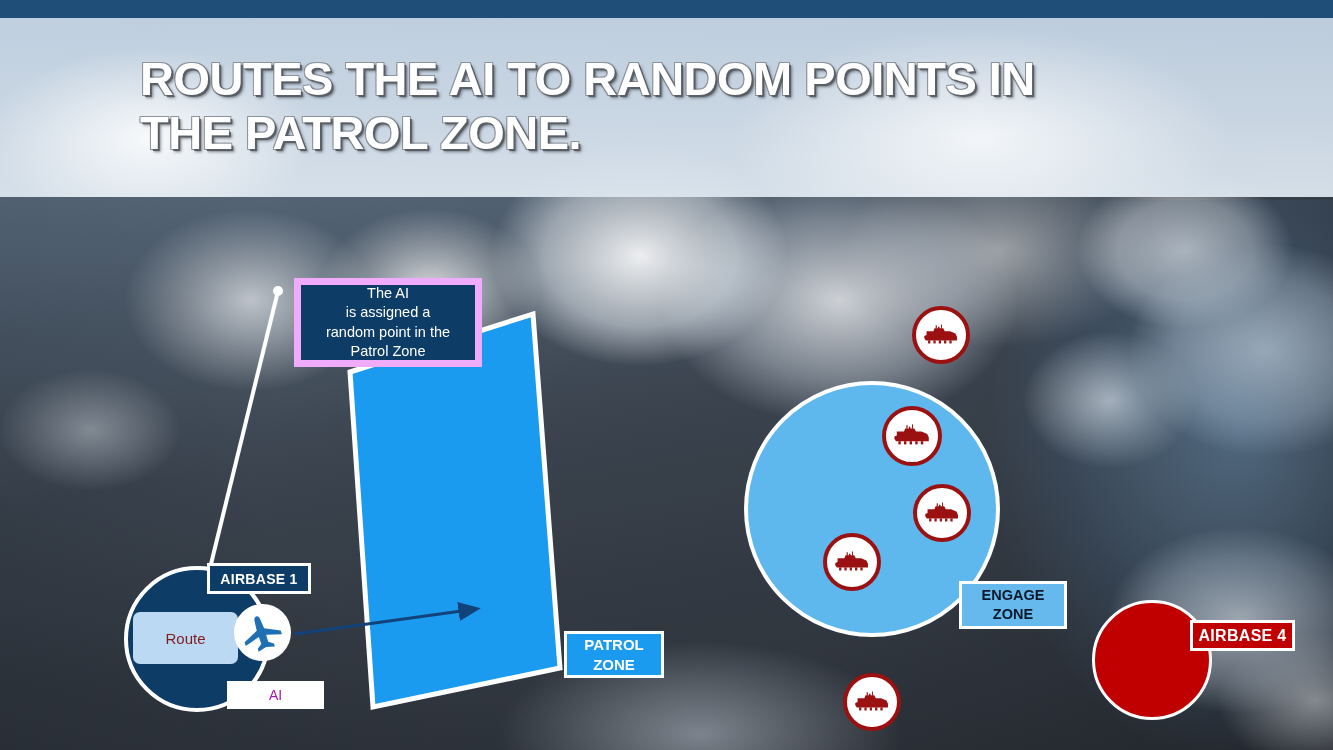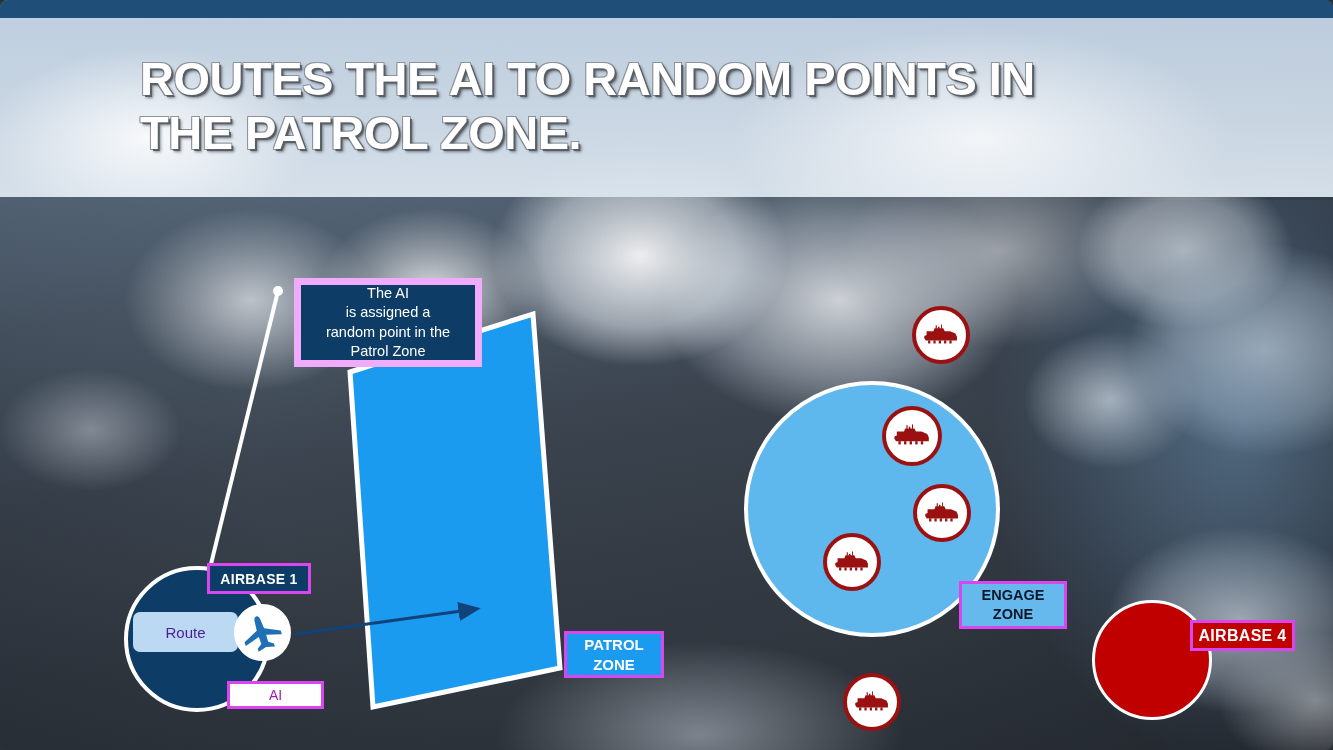--- a/index.html
+++ b/index.html
@@ -6,21 +6,20 @@
   html, body {
     width: 1333px; height: 750px;
     overflow: hidden;
     font-family: "Liberation Sans", sans-serif;
     background: #2b3036;
   }
   #slide {
     position: relative;
     width: 1333px; height: 750px;
     overflow: hidden;
-    border-radius: 8px;
   }
 
   
   #sky {
     position: absolute; inset: 0;
     background:
       radial-gradient(ellipse 150px 110px at 1185px 250px, rgba(255,255,255,.92) 0%, rgba(255,255,255,.55) 45%, rgba(255,255,255,0) 72%),
       radial-gradient(ellipse 180px 140px at 1265px 350px, rgba(250,252,255,.88) 0%, rgba(235,242,250,.45) 50%, rgba(255,255,255,0) 76%),
       radial-gradient(ellipse 120px 95px at 1110px 400px, rgba(255,255,255,.75) 0%, rgba(255,255,255,0) 72%),
       radial-gradient(ellipse 170px 120px at 1240px 620px, rgba(255,255,255,.82) 0%, rgba(248,250,255,.35) 52%, rgba(255,255,255,0) 78%),
@@ -77,24 +76,24 @@
   }
 
   
   #airbase1-circle {
     position: absolute; left: 124px; top: 566px; width: 146px; height: 146px;
     border-radius: 50%;
     background: #0d3c66;
     border: 4px solid #ffffff;
   }
   #route-box {
-    position: absolute; left: 133px; top: 612px; width: 105px; height: 40px;
+    position: absolute; left: 133px; top: 612px; width: 105px; height: 52px;
     background: #bbd9f2; border-radius: 7px;
     display: flex; align-items: center; justify-content: center;
-    color: #4c1d95; font-size: 15px;
+    color: #7f1d1d; font-size: 15px;
   }
 
   
   #airbase4-circle {
     position: absolute; left: 1092px; top: 600px; width: 120px; height: 120px;
     border-radius: 50%;
     background: #c00000;
     border: 3px solid #ffffff;
   }
 
@@ -118,21 +117,21 @@
     background: #0d3c66;
     border: 7px solid #f0abfc;
     color: #ffffff; font-size: 14.5px; line-height: 1.33;
     display: flex; align-items: center; justify-content: center;
     text-align: center; white-space: pre-line;
   }
 
   
   .label-box {
     position: absolute;
-    border: 3px solid #d946ef;
+    border: 3px solid #ffffff;
     display: flex; align-items: center; justify-content: center;
     text-align: center; white-space: pre-line;
     font-weight: bold;
   }
   #label-airbase1 {
     left: 207px; top: 563px; width: 104px; height: 31px;
     background: #0d3c66; color: #ffffff; font-size: 14px; letter-spacing: .3px;
   }
   #label-ai {
     left: 215px; top: 681px; width: 97px; height: 28px;

